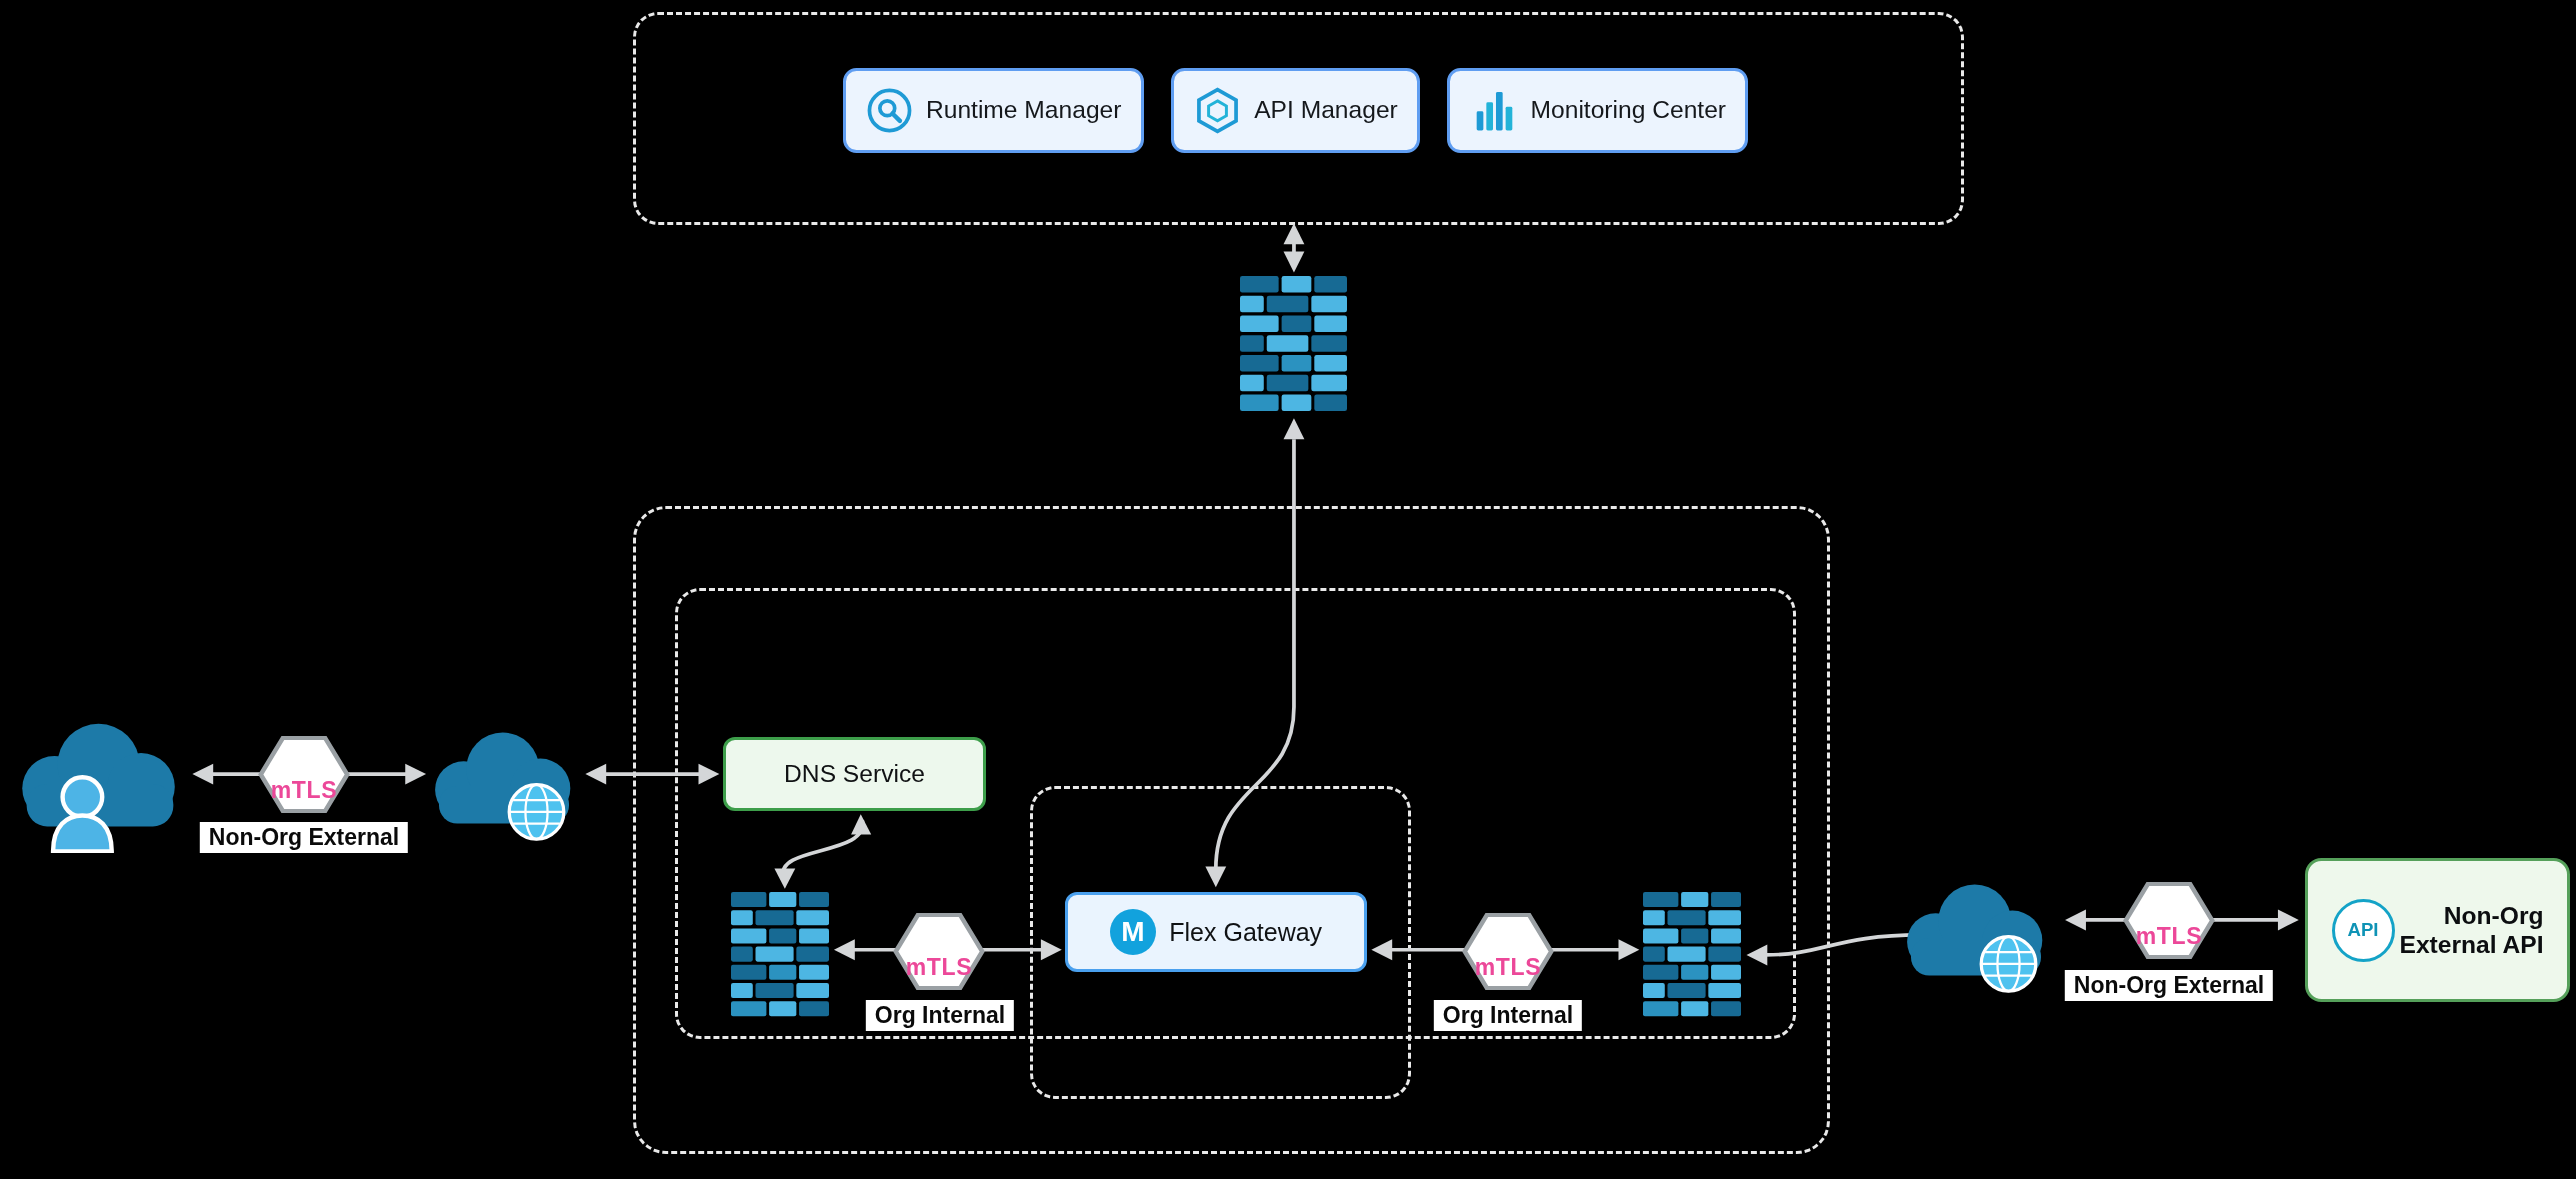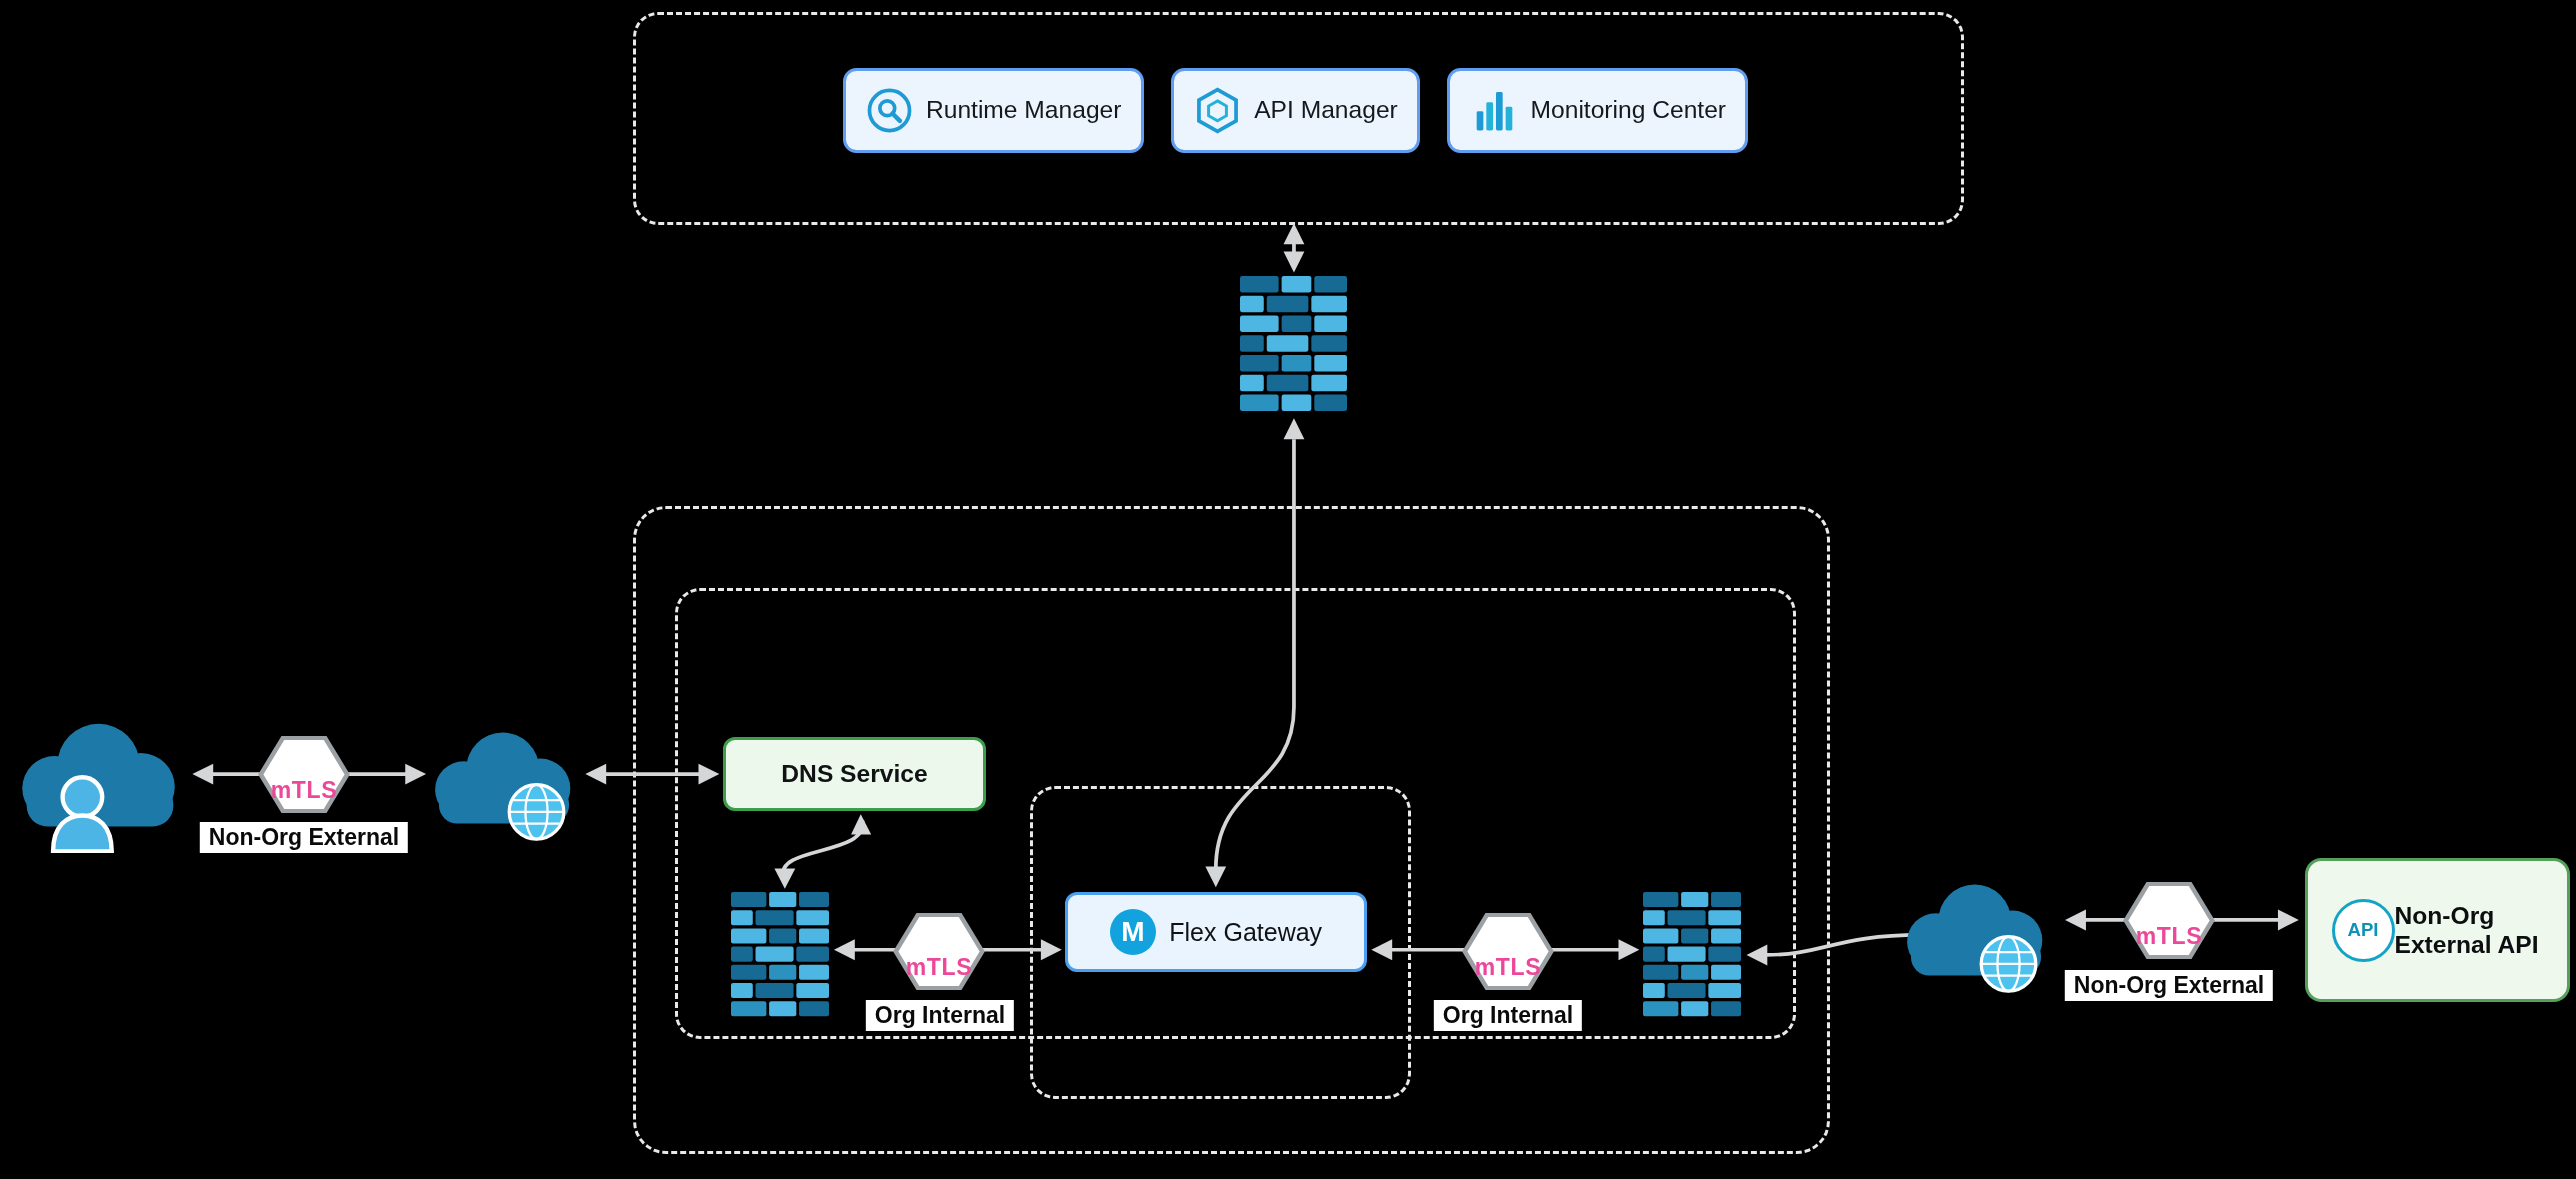--- a/index.html
+++ b/index.html
@@ -12,35 +12,35 @@
 
   .cp-row{position:absolute;left:633px;top:68px;width:1325px;height:84px;
           display:flex;justify-content:center;align-items:center;gap:27px;}
   .cp-item{display:flex;align-items:center;gap:12px;height:85px;padding:0 19.4px;
            background:#ecf4fe;border:3px solid #5f9df1;border-radius:13.4px;box-sizing:border-box;}
   .cp-item .label{font-size:24.6px;color:#15181c;font-weight:500;white-space:nowrap;}
   .cp-icon{width:49px;height:49px;flex:0 0 auto;}
 
   .node-green{position:absolute;background:#edf8ed;border:3px solid #3d9e4a;border-radius:12px;
               display:flex;align-items:center;justify-content:center;box-sizing:border-box;}
-  .node-green .label{font-size:24.6px;color:#101214;font-weight:700;}
+  .node-green .label{font-size:24.6px;color:#101214;font-weight:400;}
 
   .flex-node{position:absolute;left:1065px;top:892px;width:302px;height:80px;
              background:#eaf4fe;border:3px solid #4aa0ee;border-radius:12px;
              display:flex;align-items:center;justify-content:center;gap:13.4px;box-sizing:border-box;}
   .flex-node .logo{width:46px;height:46px;border-radius:50%;background:#12a2dd;color:#fff;
                    display:flex;align-items:center;justify-content:center;font-weight:bold;font-size:28px;}
   .flex-node .label{font-size:25px;color:#101214;font-weight:500;white-space:nowrap;}
 
   .api-node{position:absolute;left:2305px;top:858px;width:265px;height:144px;
             background:#eef8ec;border:3.7px solid #55a05a;border-radius:16.4px;
             display:flex;align-items:center;justify-content:center;box-sizing:border-box;}
   .api-badge{width:57px;height:57px;border-radius:50%;border:3.7px solid #14a3c7;background:#fff;
              color:#0f93b5;font-weight:bold;font-size:18.6px;display:flex;align-items:center;justify-content:center;flex:0 0 auto;}
-  .api-node .label{width:149px;font-size:24.6px;line-height:1.2;color:#0c0e10;font-weight:bold;text-align:left;}
+  .api-node .label{width:149px;font-size:24.6px;line-height:1.2;color:#0c0e10;font-weight:bold;text-align:right;}
 
   .firewall{position:absolute;}
   .cloud{position:absolute;}
   .cloud svg{width:100%;height:100%;}
 
   .hex{position:absolute;width:92px;height:83px;}
   .hex svg{position:absolute;left:0;top:0;width:100%;height:100%;}
   .hex polygon{fill:#ffffff;stroke:#9aa0a4;stroke-width:5;}
   .hex .hex-label{position:absolute;left:0;top:16px;width:100%;height:100%;
                   display:flex;align-items:center;justify-content:center;

